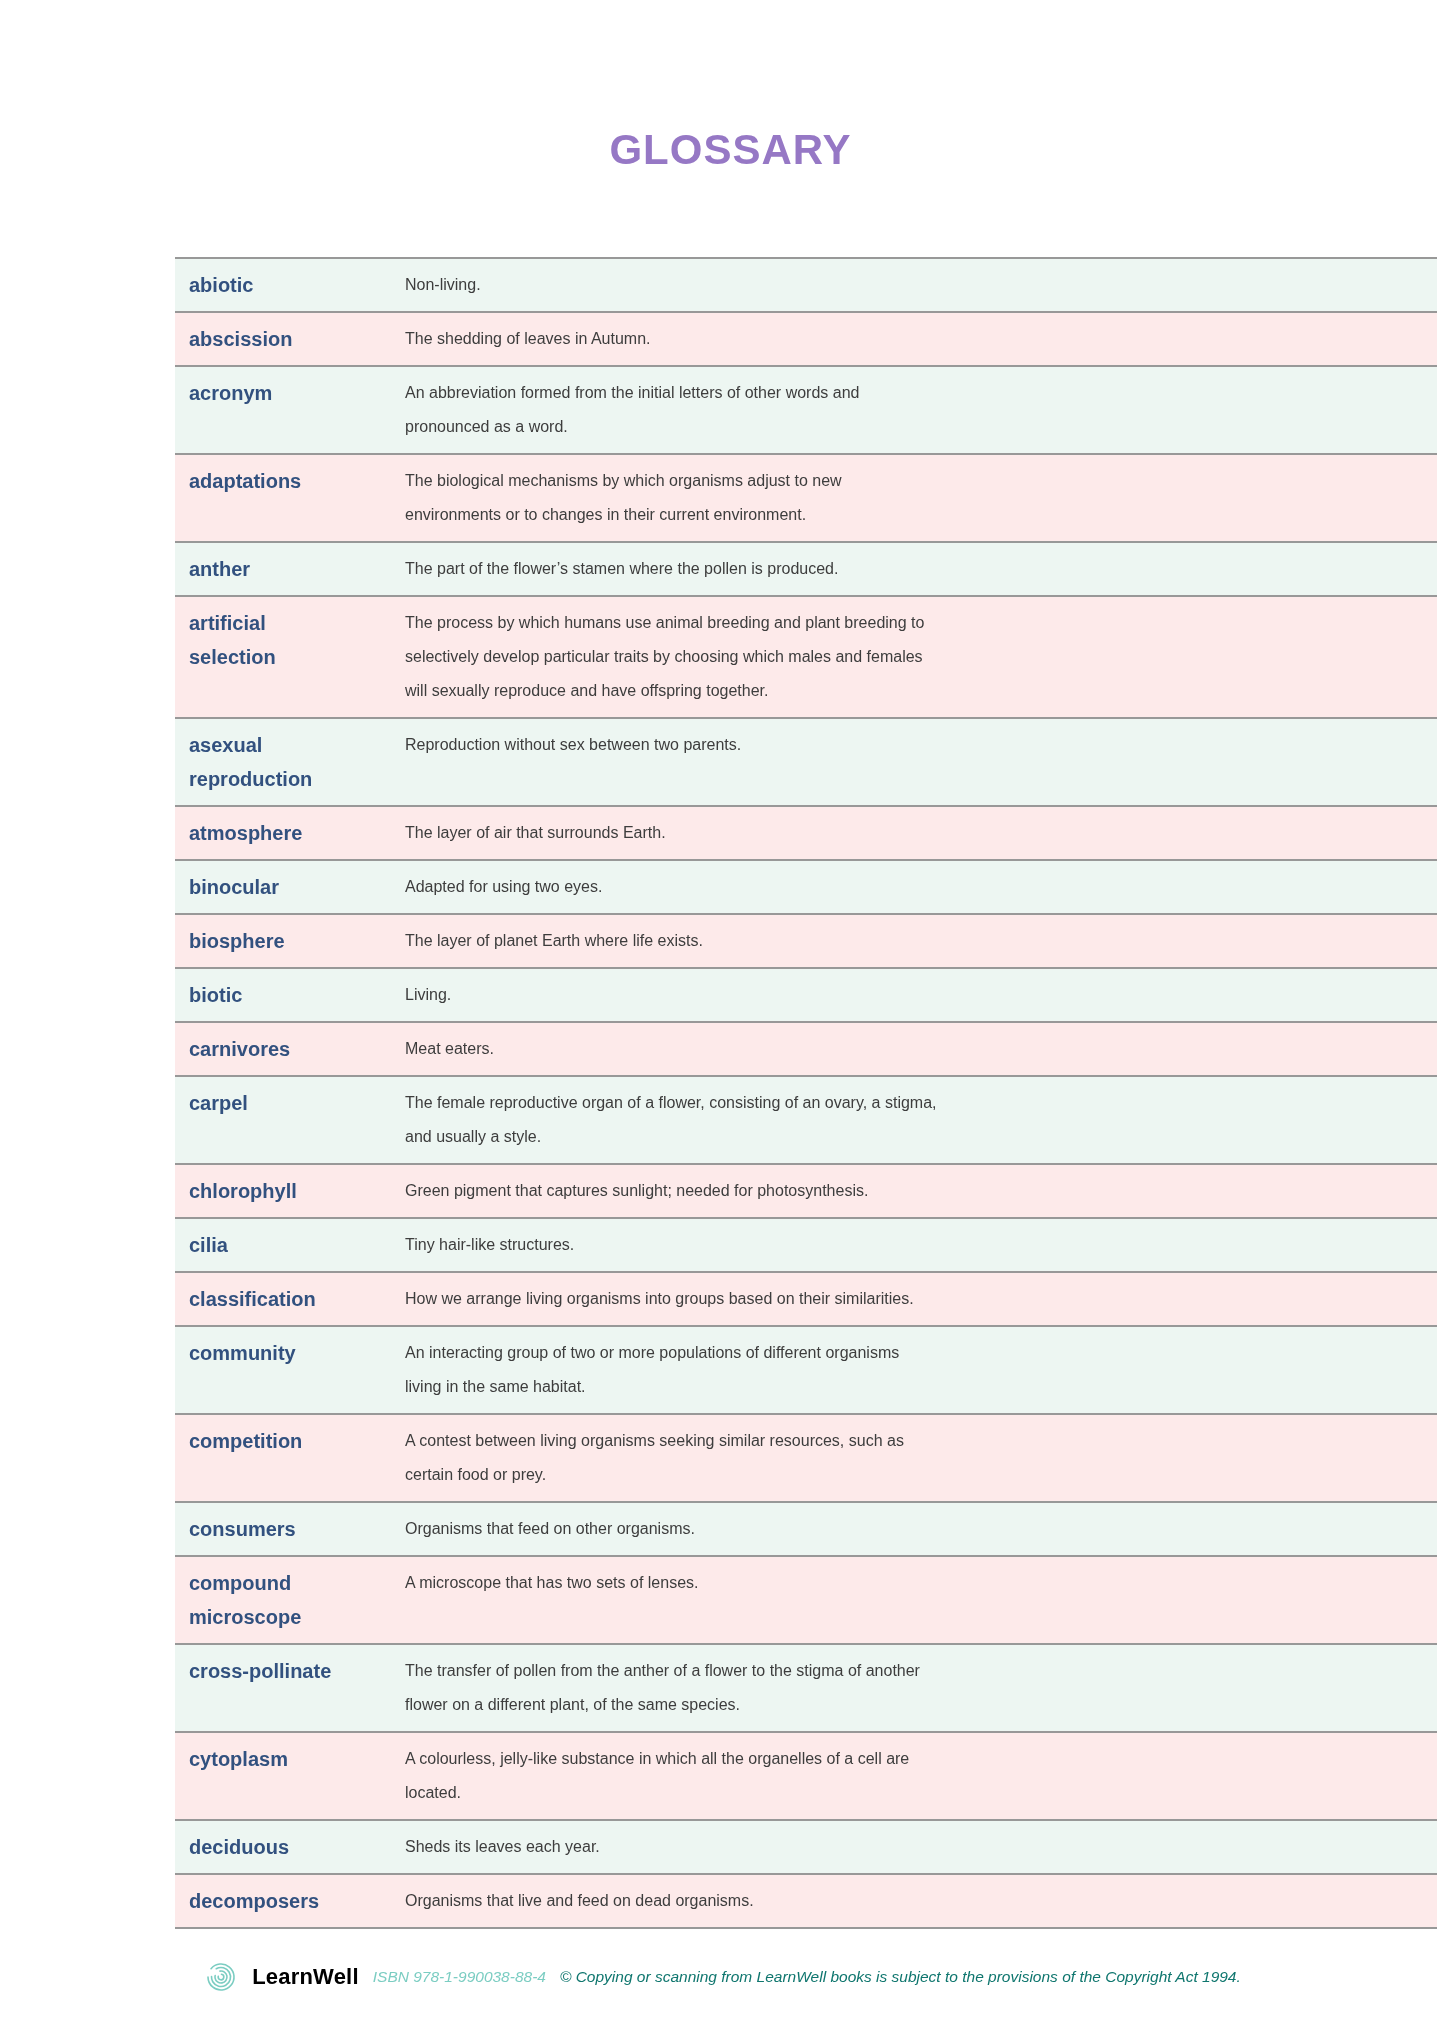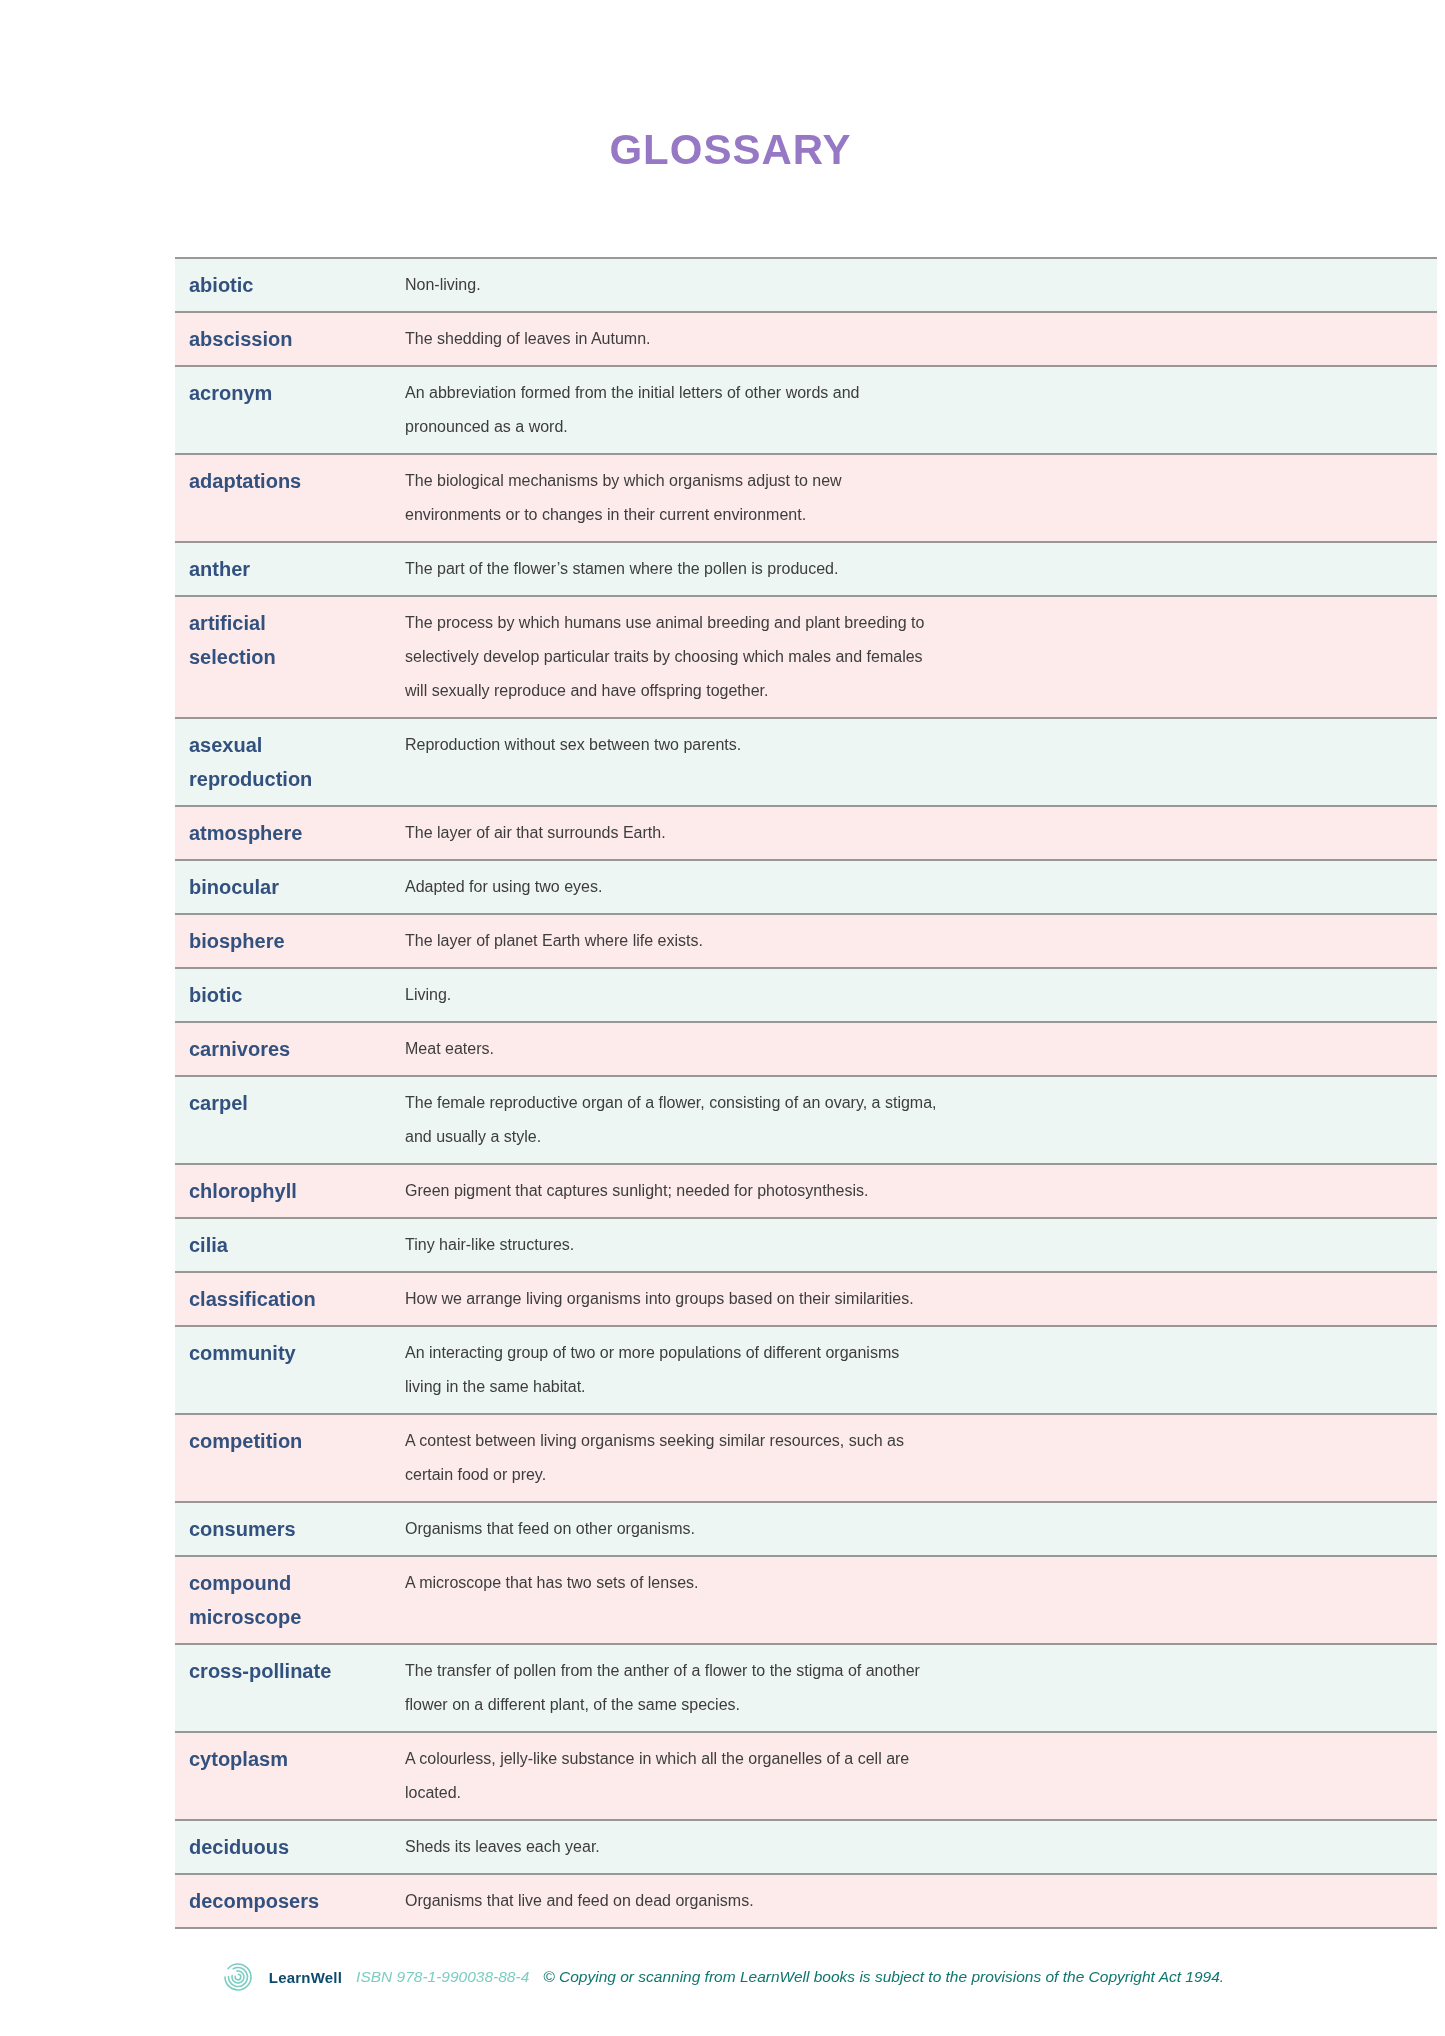--- a/index.html
+++ b/index.html
@@ -66,23 +66,23 @@
     top: 1960px;
     left: 0;
     width: 100%;
     display: flex;
     justify-content: center;
     align-items: center;
     gap: 14px;
   }
   .logo { display: inline-flex; }
   .brand {
-    font-size: 15px;
+    font-size: 22px;
     font-weight: 600;
-    color: #0c4a6e;
+    color: #000000;
     letter-spacing: 0.2px;
   }
   .isbn {
     font-size: 15.5px;
     font-style: italic;
     color: #7bcdc2;
   }
   .copyright {
     font-size: 15.5px;
     font-style: italic;

